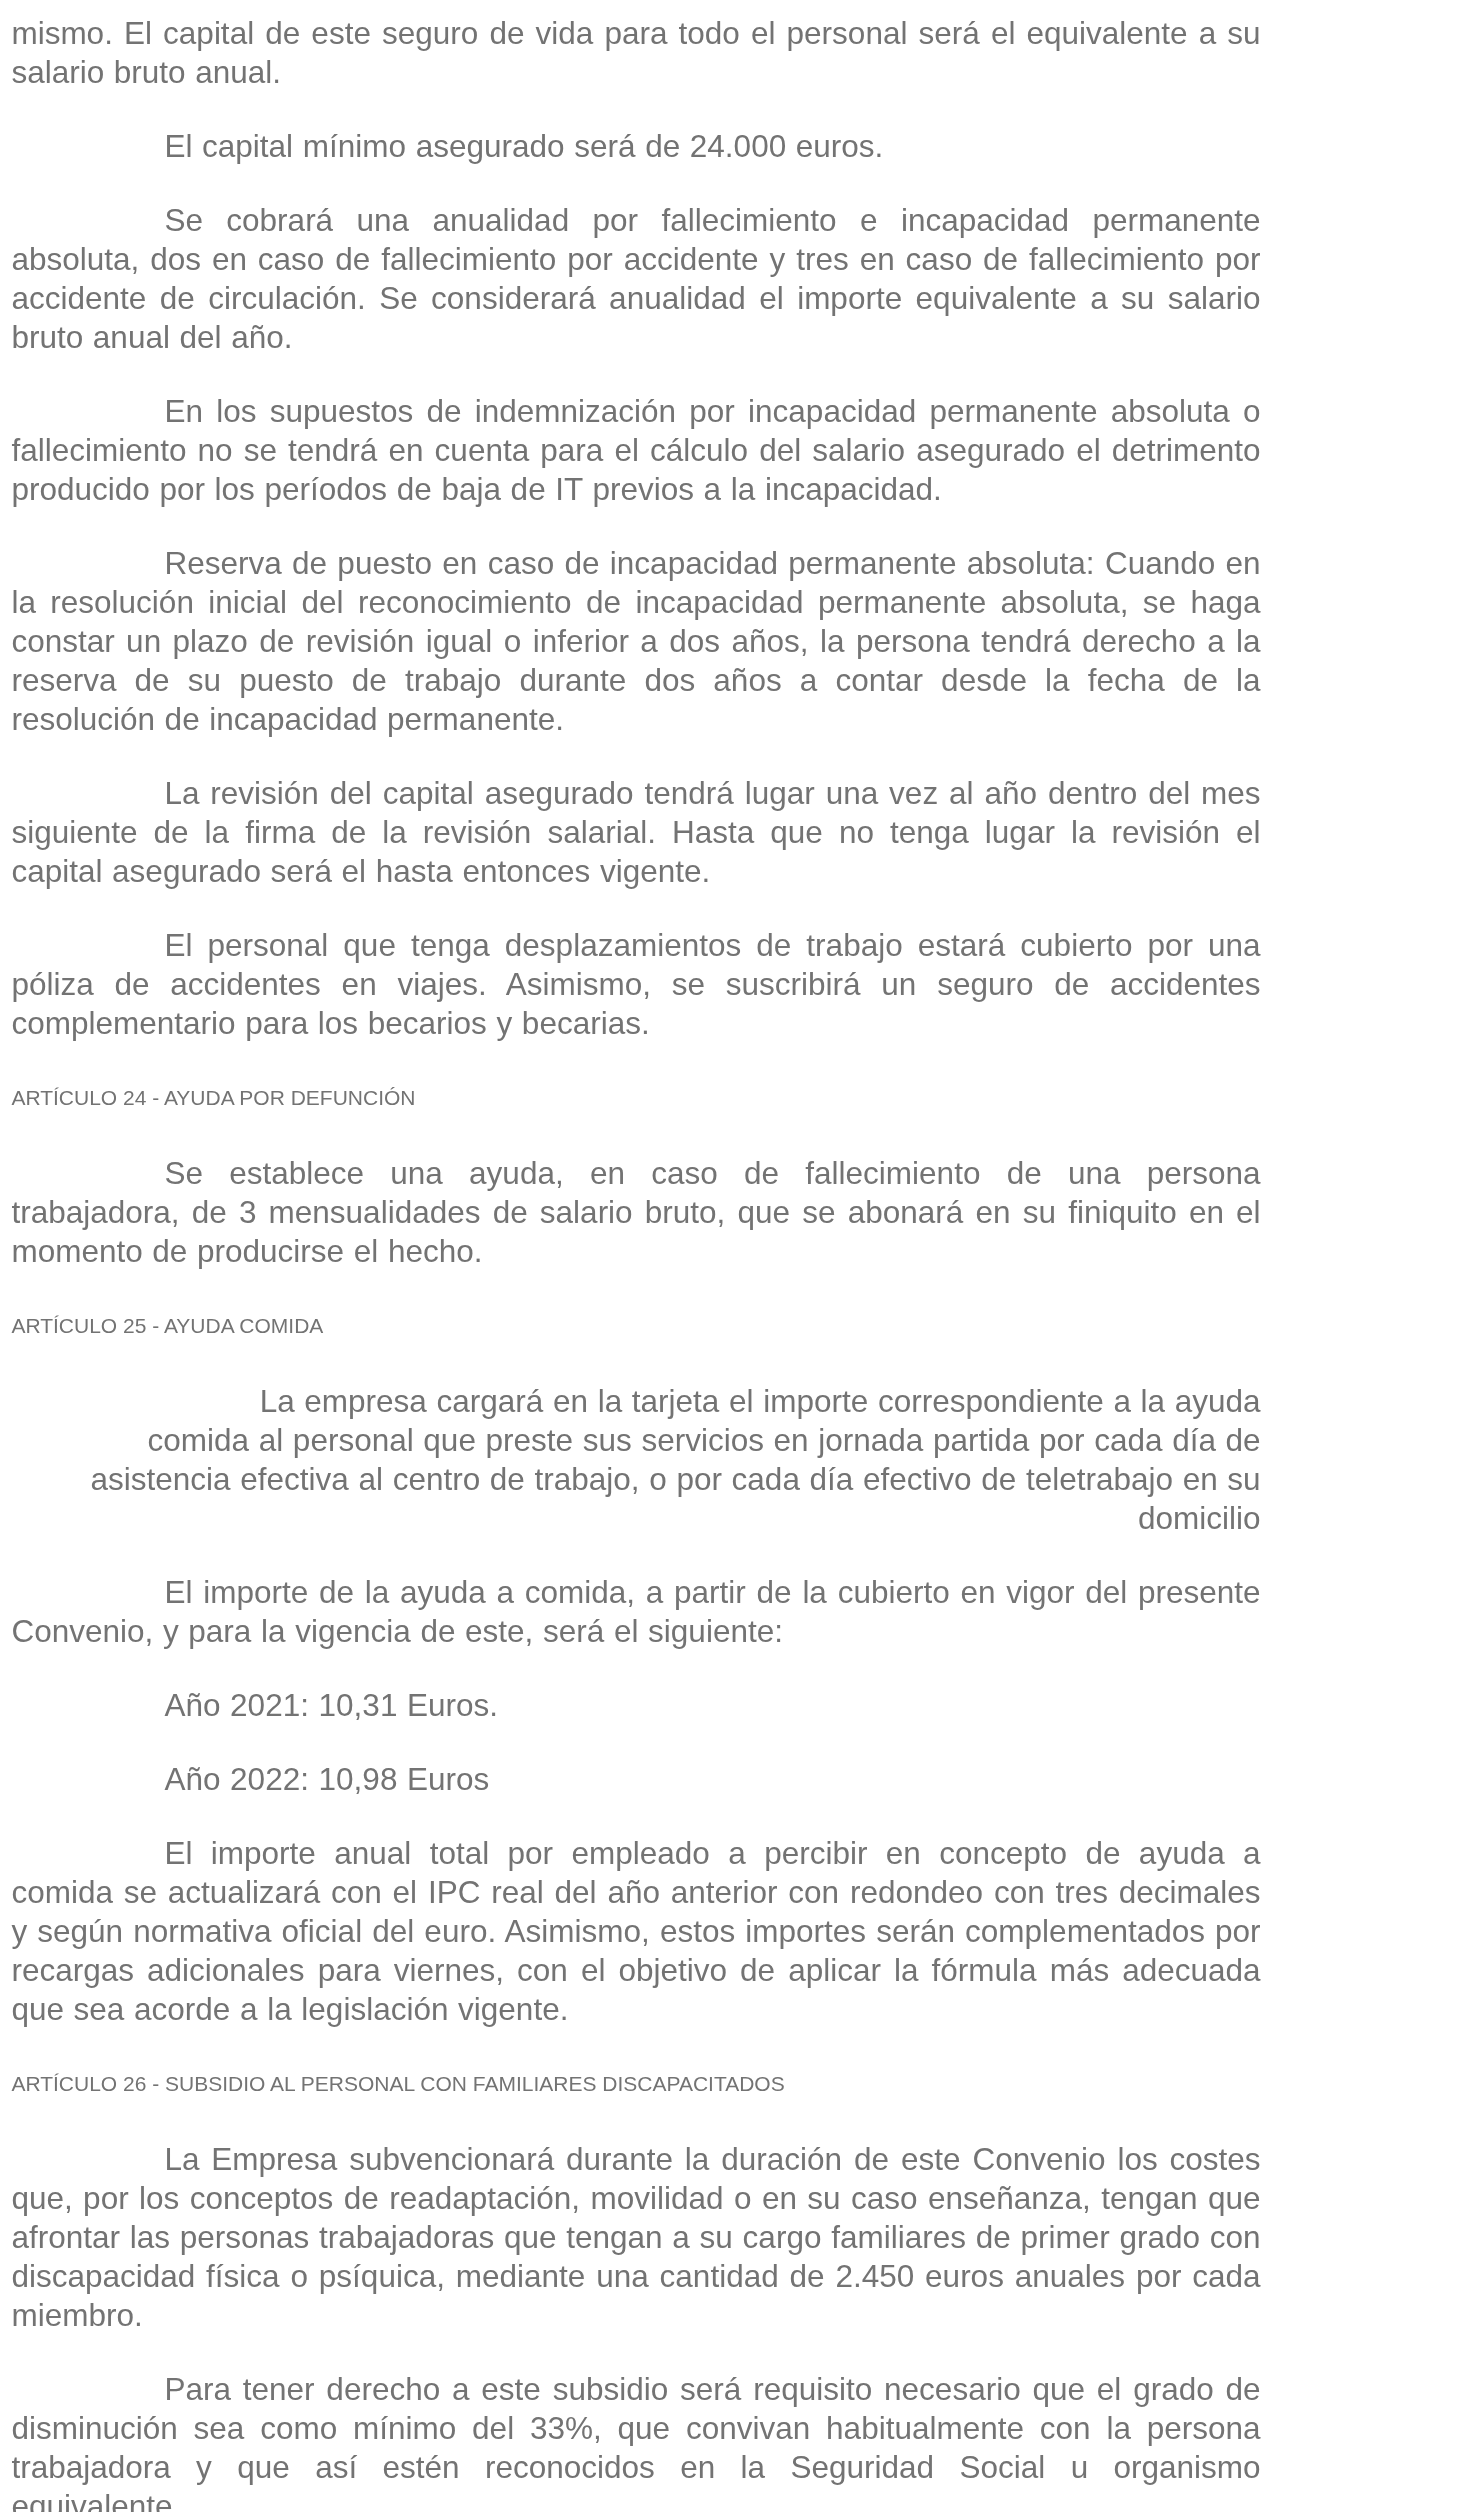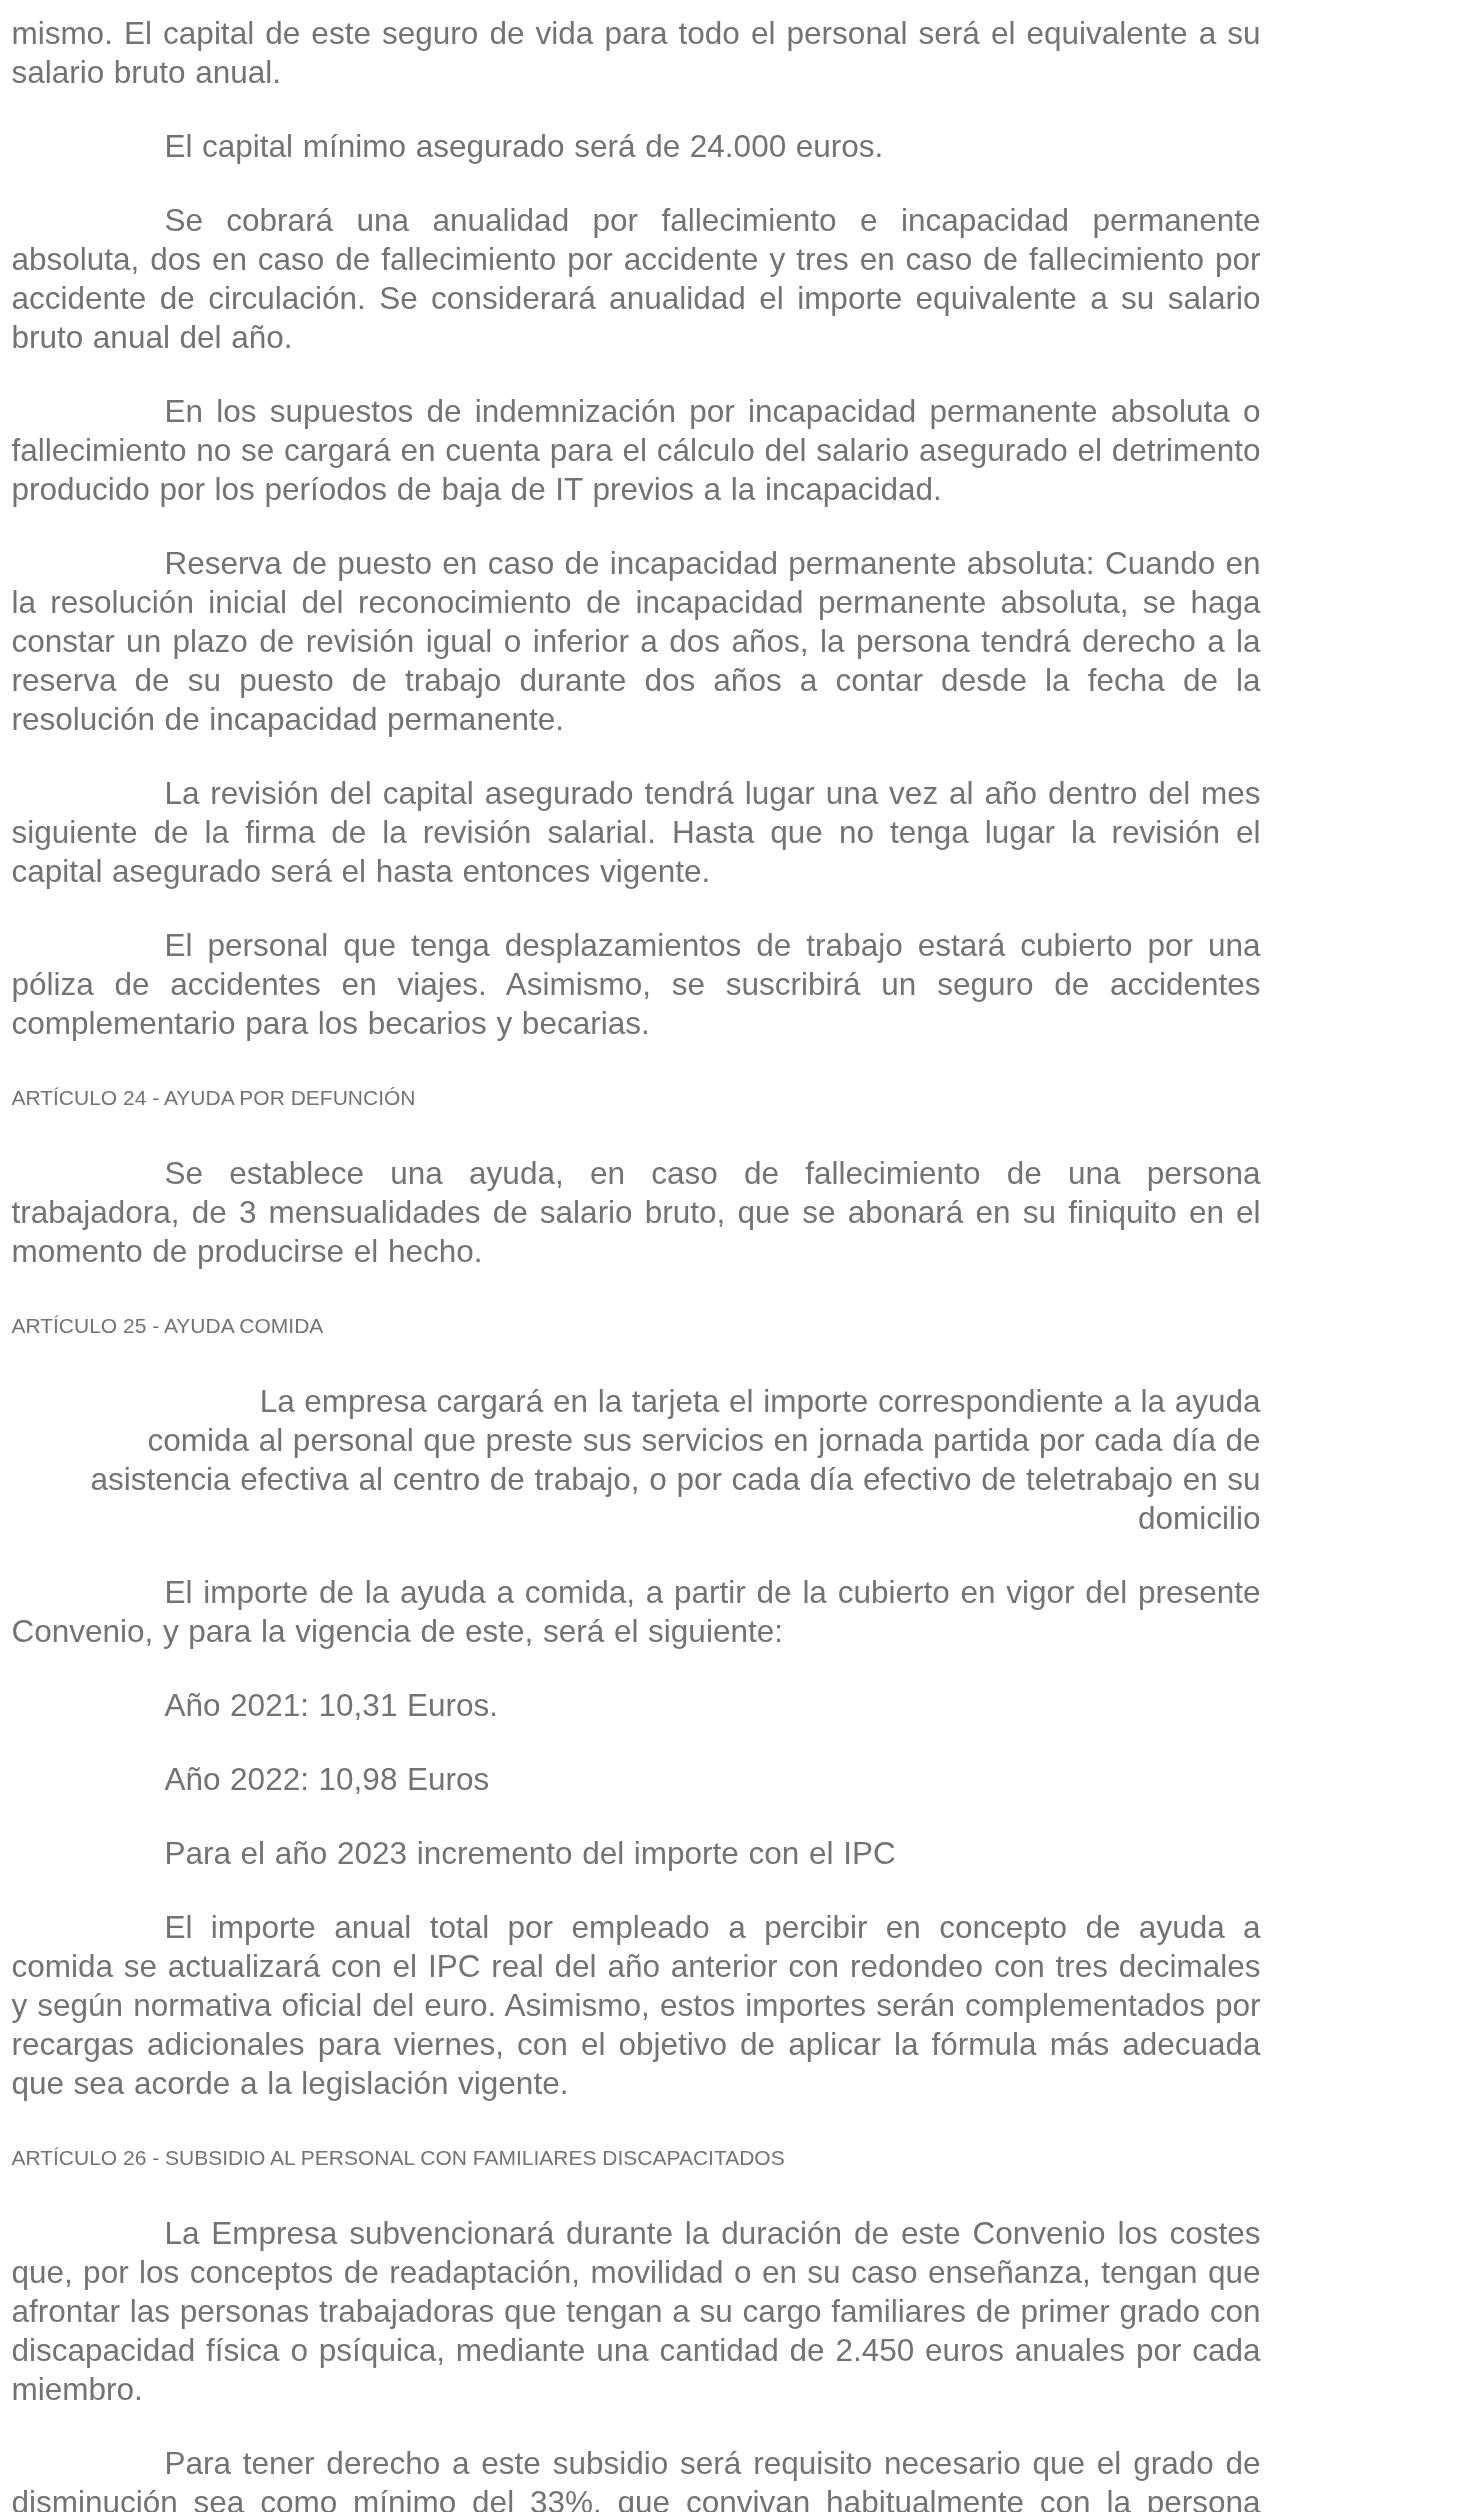--- a/index.html
+++ b/index.html
@@ -34,30 +34,29 @@
     text-indent: 0;
   }
 </style>
 </head>
 <body>
 
 <main class="page">
   <p class="para no-indent">mismo. El capital de este seguro de vida para todo el personal será el equivalente a su salario bruto anual.</p>
   <p class="para">El capital mínimo asegurado será de 24.000 euros.</p>
   <p class="para">Se cobrará una anualidad por fallecimiento e incapacidad permanente absoluta, dos en caso de fallecimiento por accidente y tres en caso de fallecimiento por accidente de circulación. Se considerará anualidad el importe equivalente a su salario bruto anual del año.</p>
-  <p class="para">En los supuestos de indemnización por incapacidad permanente absoluta o fallecimiento no se cargará en cuenta para el cálculo del salario asegurado el detrimento producido por los períodos de baja de IT previos a la incapacidad.</p>
+  <p class="para">En los supuestos de indemnización por incapacidad permanente absoluta o fallecimiento no se tendrá en cuenta para el cálculo del salario asegurado el detrimento producido por los períodos de baja de IT previos a la incapacidad.</p>
   <p class="para">Reserva de puesto en caso de incapacidad permanente absoluta: Cuando en la resolución inicial del reconocimiento de incapacidad permanente absoluta, se haga constar un plazo de revisión igual o inferior a dos años, la persona tendrá derecho a la reserva de su puesto de trabajo durante dos años a contar desde la fecha de la resolución de incapacidad permanente.</p>
   <p class="para">La revisión del capital asegurado tendrá lugar una vez al año dentro del mes siguiente de la firma de la revisión salarial. Hasta que no tenga lugar la revisión el capital asegurado será el hasta entonces vigente.</p>
   <p class="para">El personal que tenga desplazamientos de trabajo estará cubierto por una póliza de accidentes en viajes. Asimismo, se suscribirá un seguro de accidentes complementario para los becarios y becarias.</p>
   <h2 class="heading">ARTÍCULO 24 - AYUDA POR DEFUNCIÓN</h2>
   <p class="para">Se establece una ayuda, en caso de fallecimiento de una persona trabajadora, de 3 mensualidades de salario bruto, que se abonará en su finiquito en el momento de producirse el hecho.</p>
   <h2 class="heading">ARTÍCULO 25 - AYUDA COMIDA</h2>
   <p class="para left">La empresa cargará en la tarjeta el importe correspondiente a la ayuda comida al personal que preste sus servicios en jornada partida por cada día de asistencia efectiva al centro de trabajo, o por cada día efectivo de teletrabajo en su domicilio</p>
   <p class="para">El importe de la ayuda a comida, a partir de la cubierto en vigor del presente Convenio, y para la vigencia de este, será el siguiente:</p>
   <p class="para">Año 2021: 10,31 Euros.</p>
   <p class="para">Año 2022: 10,98 Euros</p>
-  <p class="para">Para el año 2023 incremento del importe con el IPC</p>
   <p class="para">El importe anual total por empleado a percibir en concepto de ayuda a comida se actualizará con el IPC real del año anterior con redondeo con tres decimales y según normativa oficial del euro. Asimismo, estos importes serán complementados por recargas adicionales para viernes, con el objetivo de aplicar la fórmula más adecuada que sea acorde a la legislación vigente.</p>
   <h2 class="heading">ARTÍCULO 26 - SUBSIDIO AL PERSONAL CON FAMILIARES DISCAPACITADOS</h2>
   <p class="para">La Empresa subvencionará durante la duración de este Convenio los costes que, por los conceptos de readaptación, movilidad o en su caso enseñanza, tengan que afrontar las personas trabajadoras que tengan a su cargo familiares de primer grado con discapacidad física o psíquica, mediante una cantidad de 2.450 euros anuales por cada miembro.</p>
   <p class="para">Para tener derecho a este subsidio será requisito necesario que el grado de disminución sea como mínimo del 33%, que convivan habitualmente con la persona trabajadora y que así estén reconocidos en la Seguridad Social u organismo equivalente.</p>
 </main>
 
 
 </body></html>

